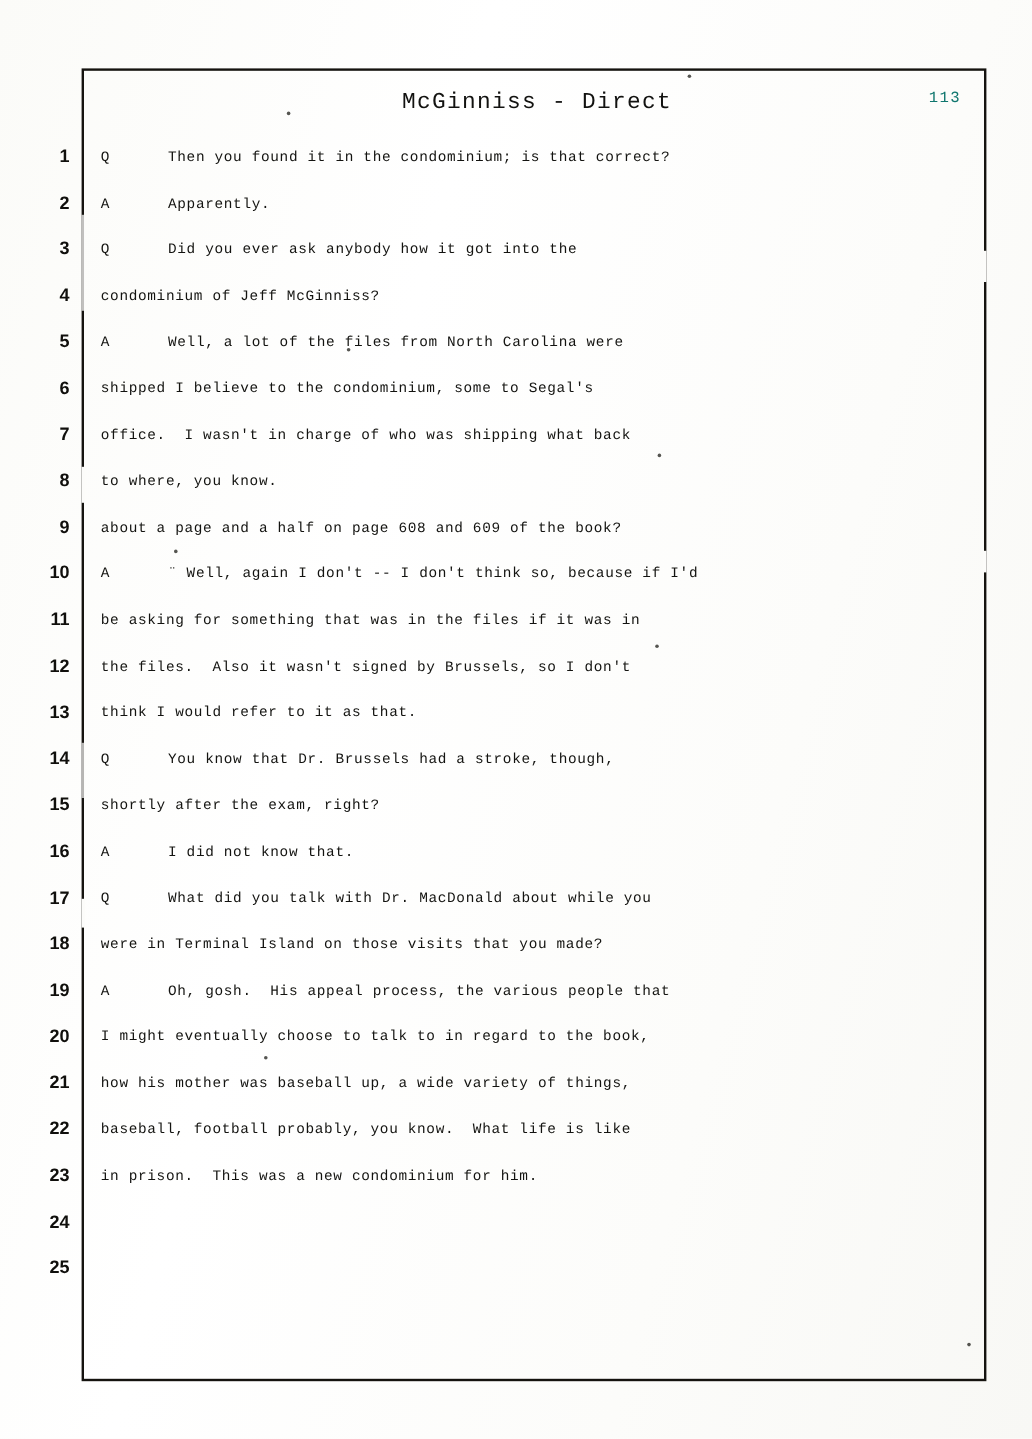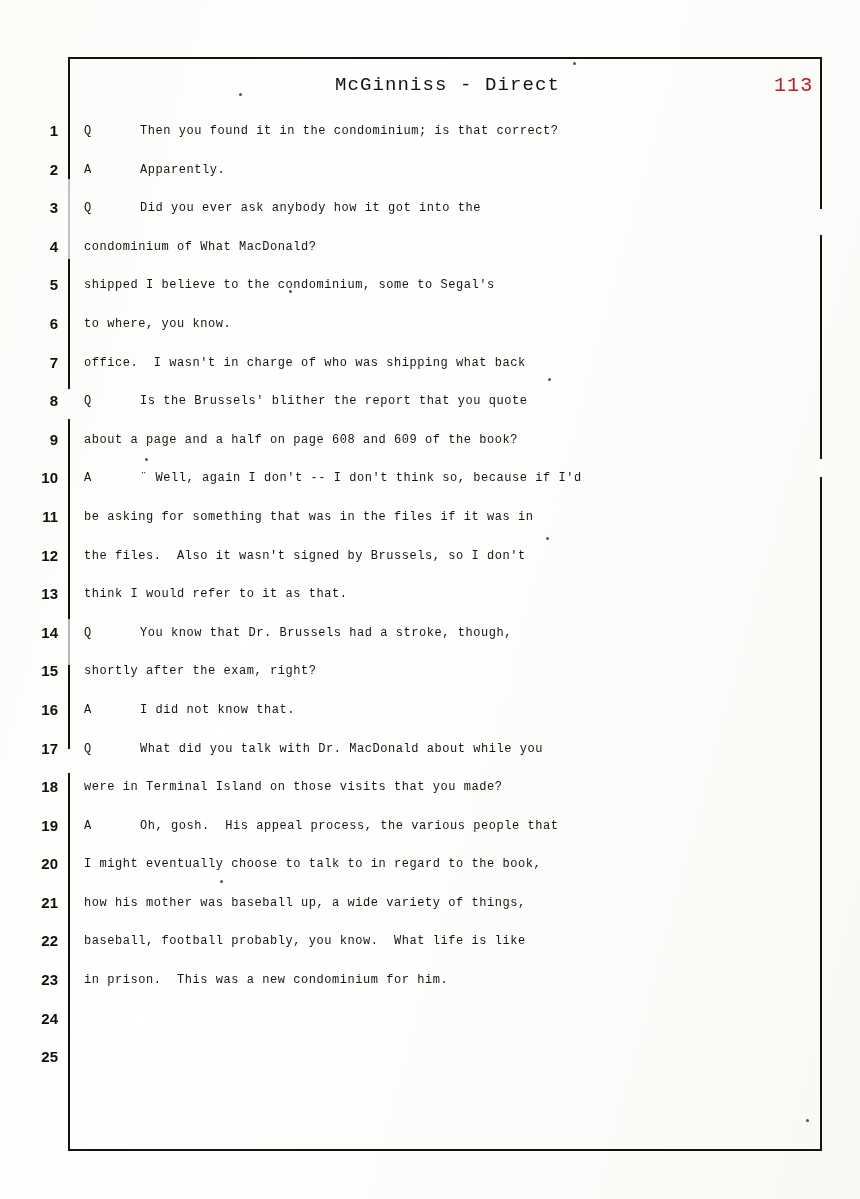--- a/index.html
+++ b/index.html
@@ -73,23 +73,23 @@
     top: 0;
     font-size: 19px;
     letter-spacing: 1.1px;
     color: #121210;
     white-space: pre;
   }
   #header-page {
     position: absolute;
     left: 706px;
     top: 0;
-    font-size: 20px;
+    font-size: 13px;
     letter-spacing: 1.1px;
-    color: #b91c1c;
+    color: #0f766e;
   }
 
   
   #gutter {
     position: absolute;
     left: 20px;
     top: 118px;
     width: 44px;
   }
   .line-no {
@@ -182,25 +182,25 @@
     <div class="line-no">22</div>
     <div class="line-no">23</div>
     <div class="line-no">24</div>
     <div class="line-no">25</div>
   </div>
 
 <div id="body-text">
     <div class="tline"><span class="spk">Q</span><span>Then you found it in the condominium; is that correct?</span></div>
     <div class="tline"><span class="spk">A</span><span>Apparently.</span></div>
     <div class="tline"><span class="spk">Q</span><span>Did you ever ask anybody how it got into the</span></div>
-    <div class="tline"><span>condominium of What MacDonald?</span></div>
+    <div class="tline"><span>condominium of Jeff McGinniss?</span></div>
+    <div class="tline"><span class="spk">A</span><span>Well, a lot of the files from North Carolina were</span></div>
     <div class="tline"><span>shipped I believe to the condominium, some to Segal's</span></div>
+    <div class="tline"><span>office.  I wasn't in charge of who was shipping what back</span></div>
     <div class="tline"><span>to where, you know.</span></div>
-    <div class="tline"><span>office.  I wasn't in charge of who was shipping what back</span></div>
-    <div class="tline"><span class="spk">Q</span><span>Is the Brussels' blither the report that you quote</span></div>
     <div class="tline"><span>about a page and a half on page 608 and 609 of the book?</span></div>
     <div class="tline"><span class="spk">A</span><span>¨ Well, again I don't -- I don't think so, because if I'd</span></div>
     <div class="tline"><span>be asking for something that was in the files if it was in</span></div>
     <div class="tline"><span>the files.  Also it wasn't signed by Brussels, so I don't</span></div>
     <div class="tline"><span>think I would refer to it as that.</span></div>
     <div class="tline"><span class="spk">Q</span><span>You know that Dr. Brussels had a stroke, though,</span></div>
     <div class="tline"><span>shortly after the exam, right?</span></div>
     <div class="tline"><span class="spk">A</span><span>I did not know that.</span></div>
     <div class="tline"><span class="spk">Q</span><span>What did you talk with Dr. MacDonald about while you</span></div>
     <div class="tline"><span>were in Terminal Island on those visits that you made?</span></div>

